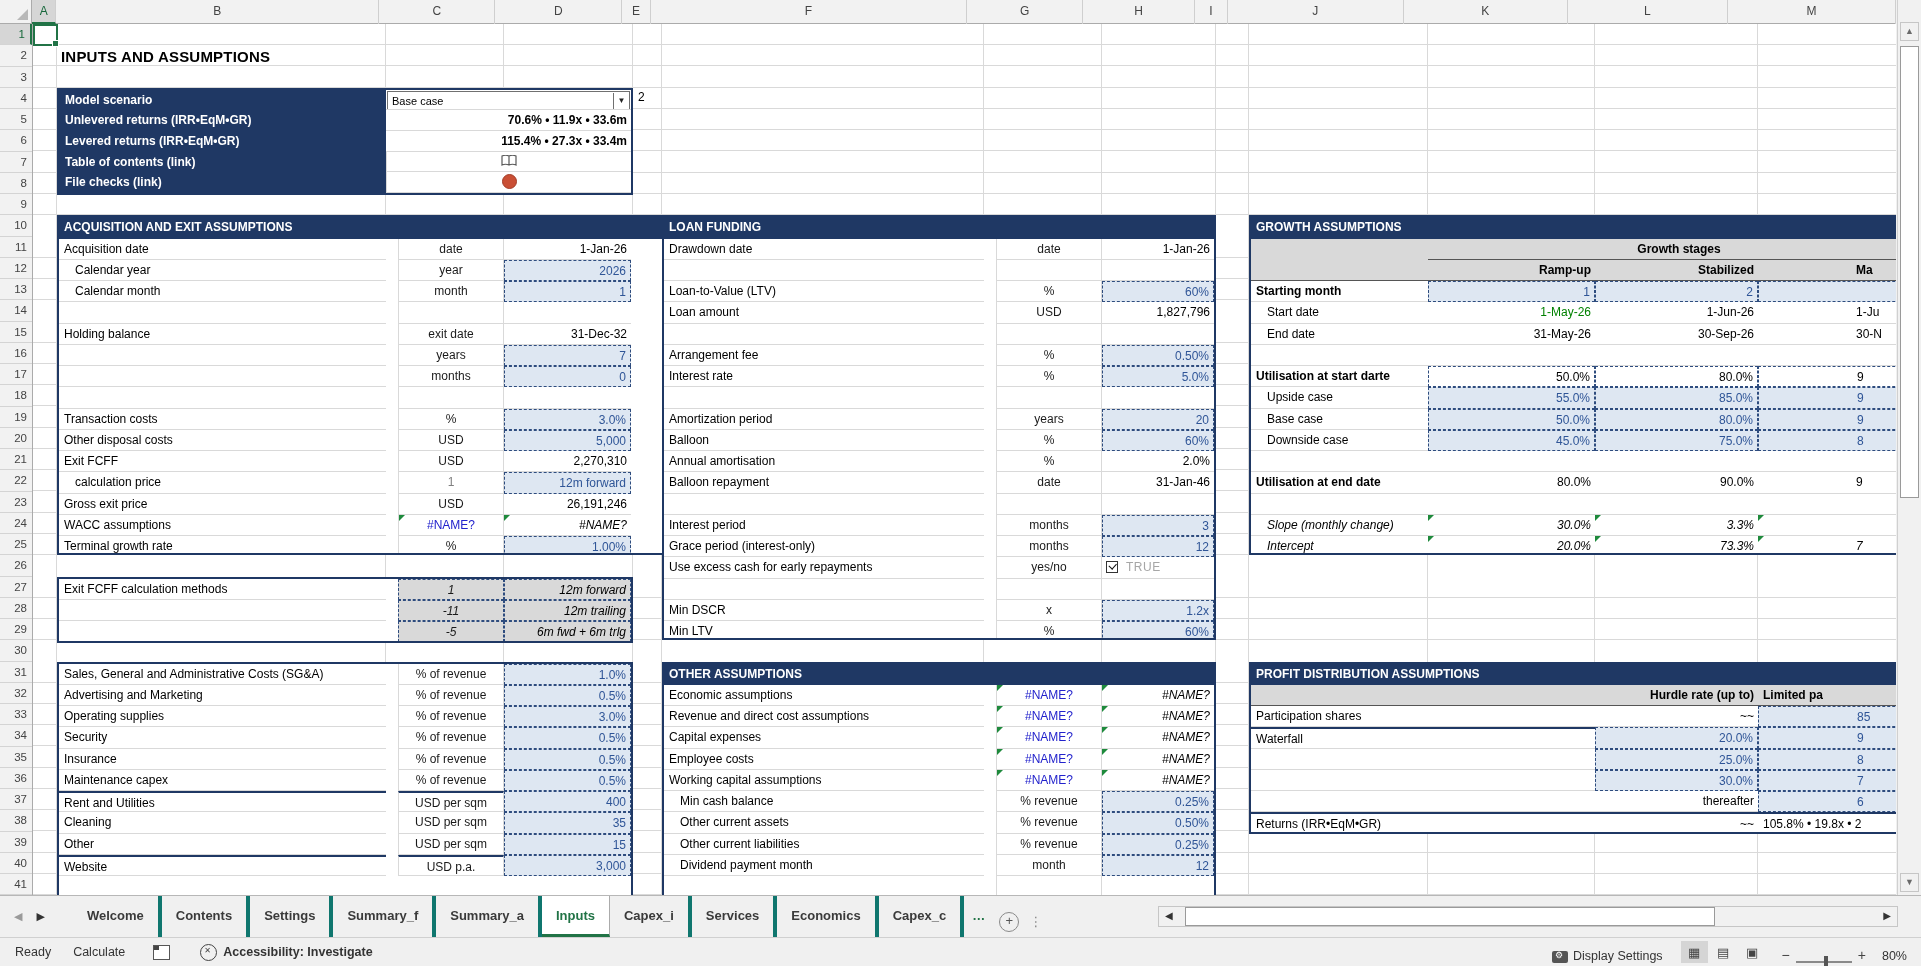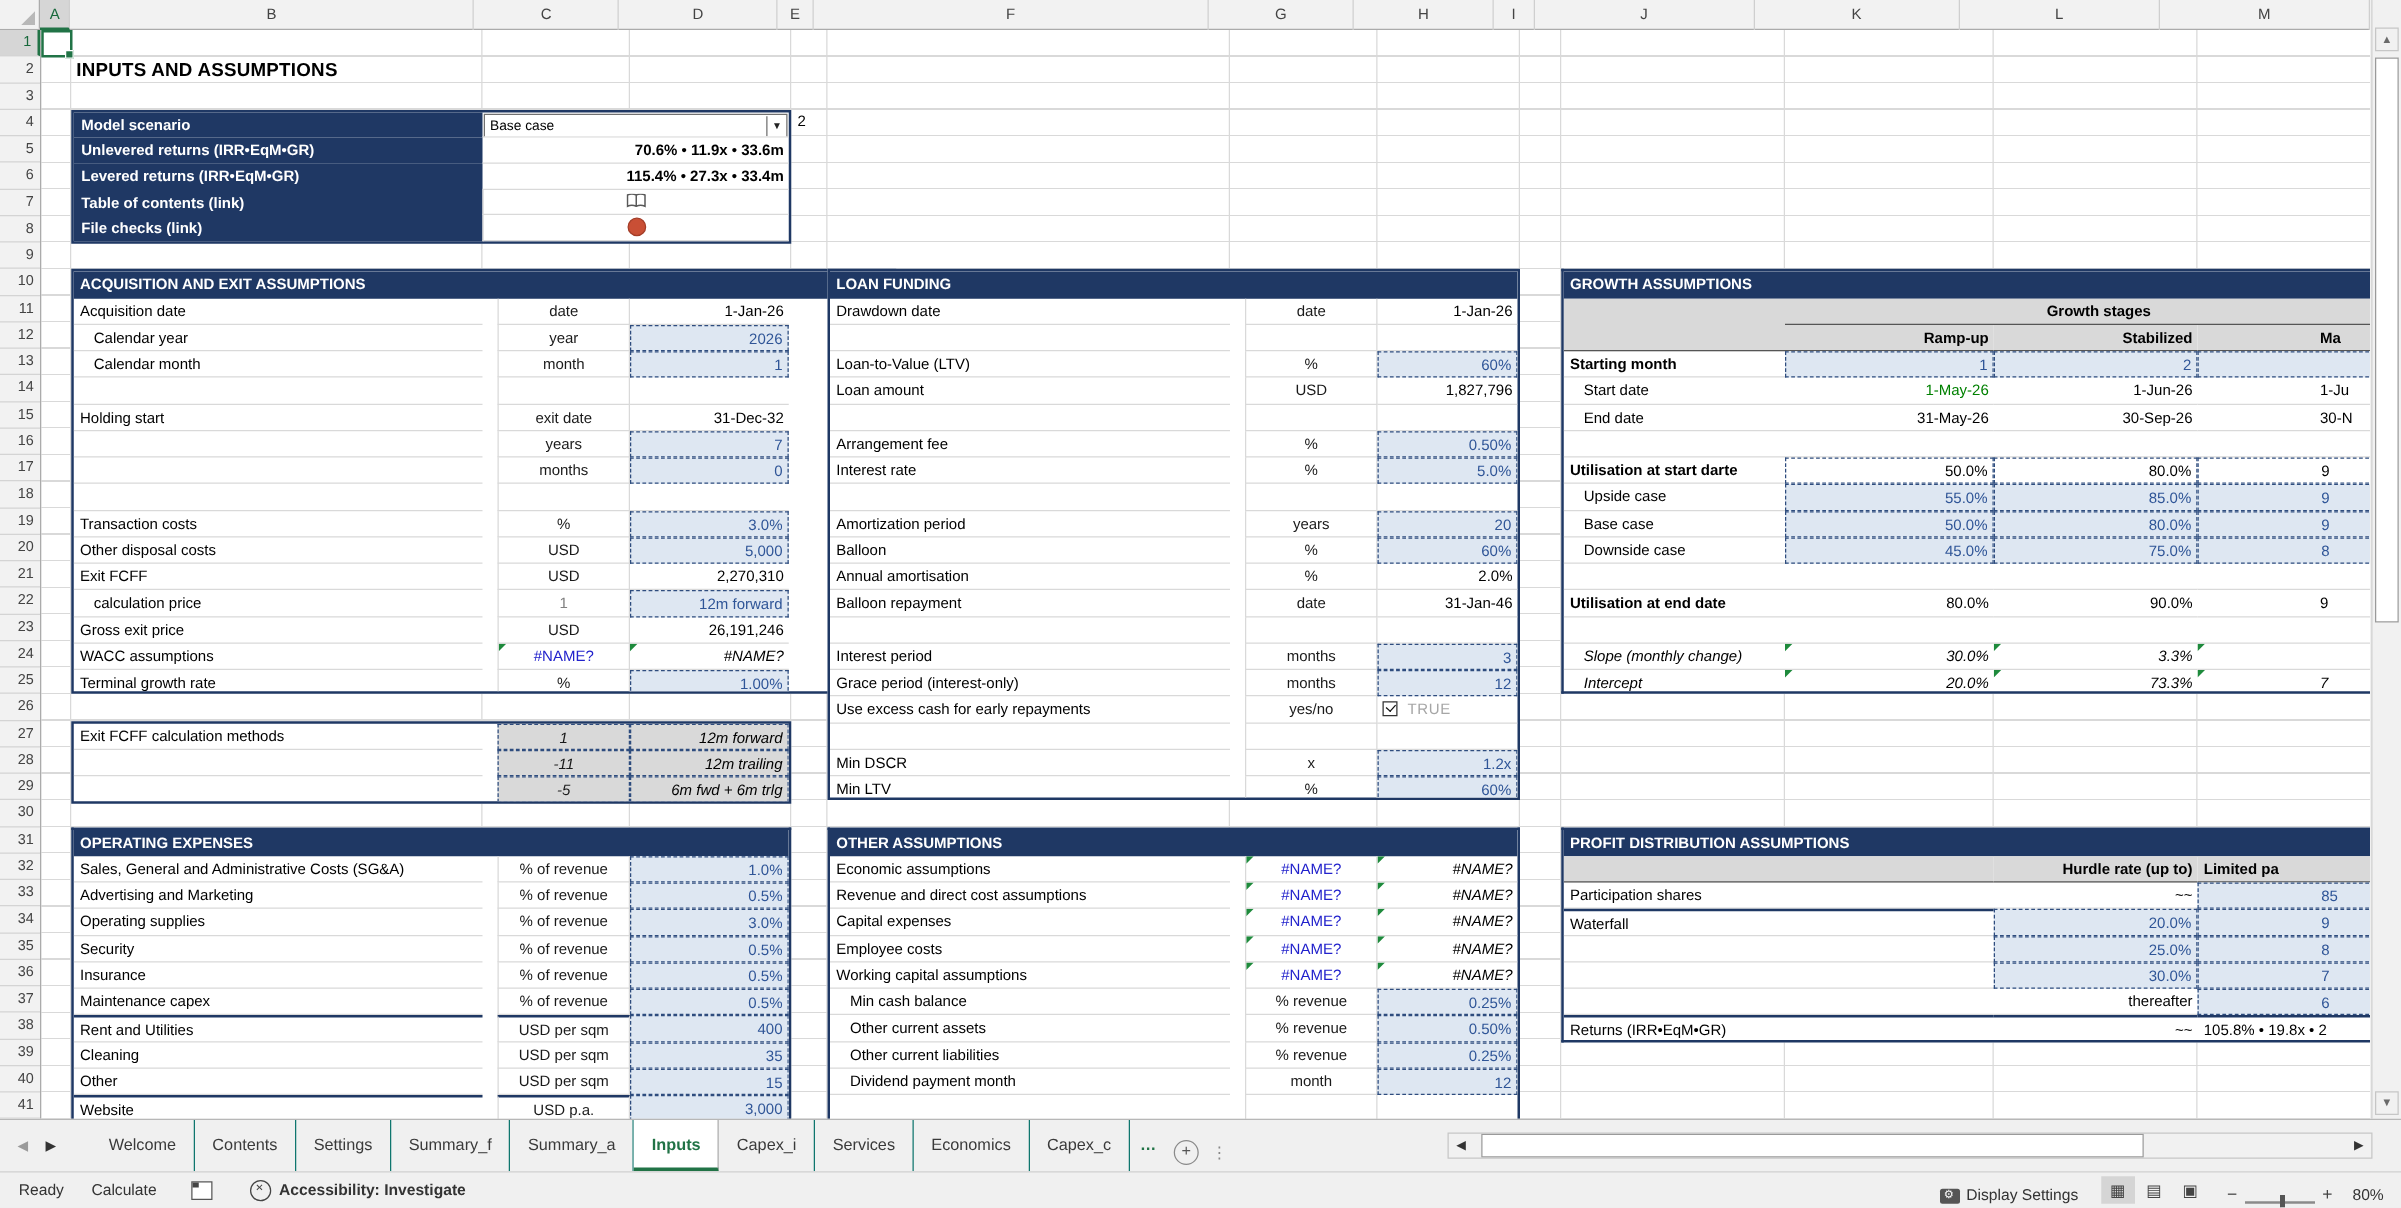--- a/index.html
+++ b/index.html
@@ -75,21 +75,21 @@
   
   #vscroll{position:absolute;left:1897px;top:0px;width:24px;height:895px;background:#F1F1F1;border-left:1px solid #D0D0D0;box-sizing:border-box;z-index:6;}
   .sbtn{position:absolute;left:2px;width:19px;height:19px;background:#F1F1F1;border:1px solid #C6C6C6;color:#6a6a6a;font-size:9px;text-align:center;padding-top:3px;box-sizing:border-box;}
   #vthumb{position:absolute;left:2px;top:46px;width:19px;height:452px;background:#fff;border:1px solid #9A9A9A;box-sizing:border-box;}
 
   
   #tabbar{position:absolute;left:0;top:895px;width:1921px;height:42px;background:#F0F0F0;border-top:1px solid #B7B7B7;box-sizing:border-box;display:flex;align-items:center;z-index:7;}
   .navarr{font-size:11px;margin-left:14px;color:#9A9A9A;}
   .navarr.on{color:#333;}
   #tabs{display:flex;margin-left:28px;height:100%;align-items:stretch;}
-  .tab{padding:12px 14px 0 14px;font-size:13px;color:#3a3a3a;border-right:1px solid #0f766e;white-space:nowrap;}
+  .tab{padding:12px 14px 0 14px;font-size:13px;color:#3a3a3a;border-right:4px solid #0f766e;white-space:nowrap;font-weight:bold;}
   .tab.active{background:#fff;color:#217346;font-weight:bold;border-bottom:3px solid #217346;border-right:1px solid #ABABAB;box-sizing:border-box;}
   .tab-extra{padding:12px 8px 0 8px;color:#217346;font-weight:bold;font-size:13px;}
   .addsheet{width:18px;height:18px;border:1px solid #8a8a8a;border-radius:50%;color:#555;font-size:13px;line-height:16px;text-align:center;margin:10px 0 0 6px;}
   .vdots{color:#888;font-size:13px;margin:10px 0 0 10px;}
   #hscroll{position:absolute;left:1158px;top:10px;width:740px;height:21px;background:#F1F1F1;border:1px solid #C6C6C6;box-sizing:border-box;}
   #hthumb{position:absolute;left:26px;top:0px;width:530px;height:19px;background:#fff;border:1px solid #9A9A9A;box-sizing:border-box;}
   .harr{position:absolute;top:3px;font-size:10px;color:#333;}
 
   
   #statusbar{position:absolute;left:0;top:937px;width:1921px;height:29px;background:#F0F0F0;border-top:1px solid #D0D0D0;box-sizing:border-box;display:flex;align-items:center;font-size:12.5px;color:#333;z-index:7;}
@@ -229,21 +229,21 @@
         <div class="c vl">1-Jan-26</div>
       <div class="c lb ind">Calendar year</div>
         <div class="c un">year</div>
         <div class="c vl in">2026</div>
       <div class="c lb ind">Calendar month</div>
         <div class="c un">month</div>
         <div class="c vl in">1</div>
       <div class="c lb"></div>
         <div class="c un"></div>
         <div class="c vl"></div>
-      <div class="c lb">Holding start</div>
+      <div class="c lb">Holding balance</div>
         <div class="c un">exit date</div>
         <div class="c vl">31-Dec-32</div>
       <div class="c lb"></div>
         <div class="c un">years</div>
         <div class="c vl in">7</div>
       <div class="c lb"></div>
         <div class="c un">months</div>
         <div class="c vl in">0</div>
       <div class="c lb"></div>
         <div class="c un"></div>
@@ -280,21 +280,20 @@
       <div class="c lb"></div>
         <div class="c un band i dash">-11</div>
         <div class="c vl band i dash">12m trailing</div>
       <div class="c lb"></div>
         <div class="c un band i dash">-5</div>
         <div class="c vl band i dash">6m fwd + 6m trlg</div>
     </div>
   </div>
 
   <div class="box" style="left:57px;top:661.5px;width:576px;height:234px;border-bottom:none;">
-    <div class="hd">OPERATING EXPENSES</div>
     <div class="grid3 gl">
       <div class="c lb">Sales, General and Administrative Costs (SG&amp;A)</div>
         <div class="c un">% of revenue</div>
         <div class="c vl in">1.0%</div>
       <div class="c lb">Advertising and Marketing</div>
         <div class="c un">% of revenue</div>
         <div class="c vl in">0.5%</div>
       <div class="c lb">Operating supplies</div>
         <div class="c un">% of revenue</div>
         <div class="c vl in">3.0%</div>

